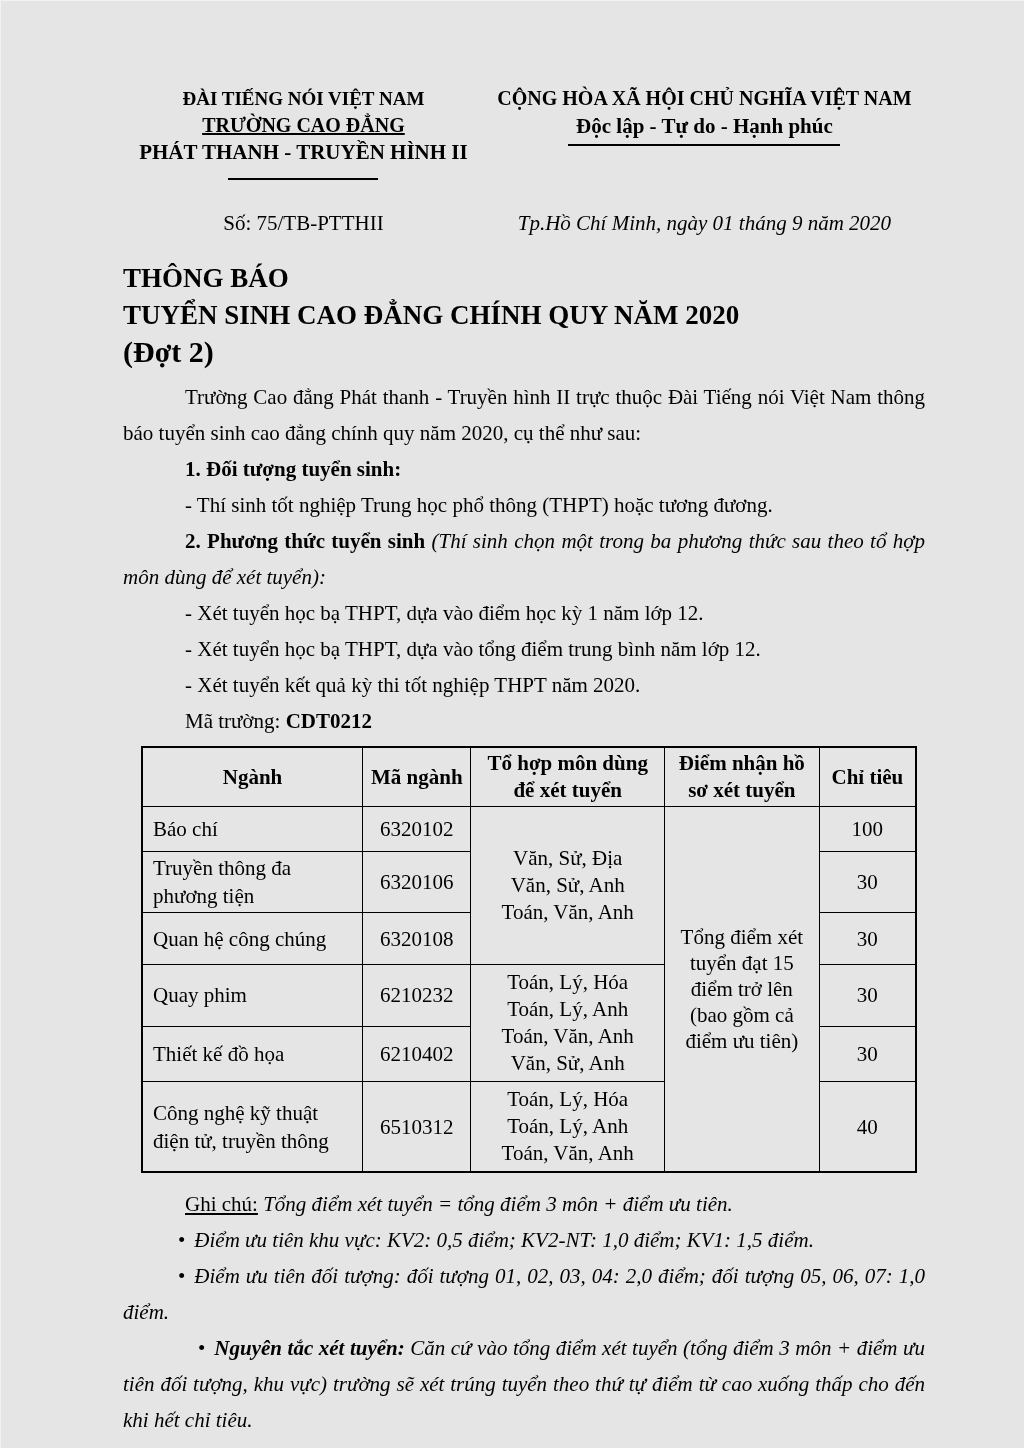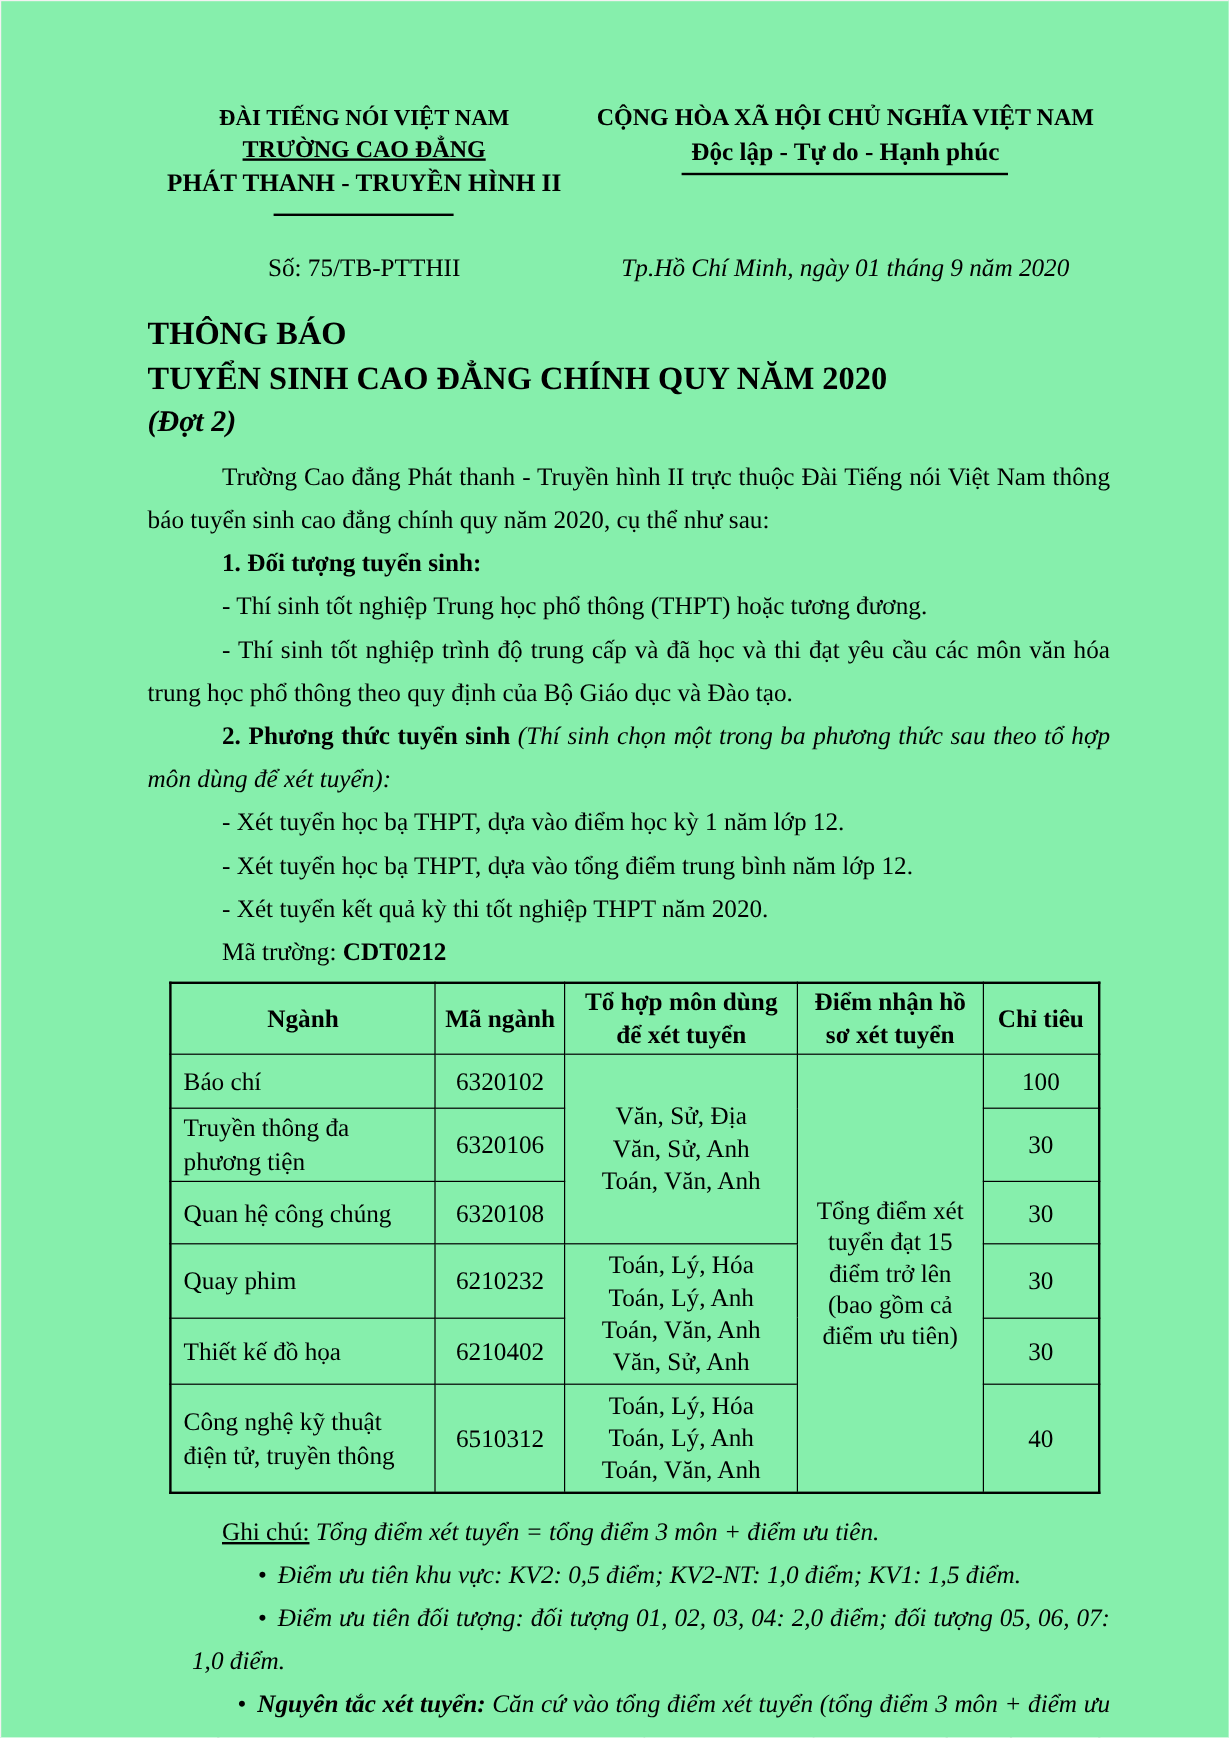--- a/index.html
+++ b/index.html
@@ -1,20 +1,20 @@
 <!DOCTYPE html>
 <html><head>
 <meta charset="utf-8">
 <style>
   * { margin: 0; padding: 0; box-sizing: border-box; }
   html, body { background: #ffffff; }
   .page {
     width: 1024px;
     height: 1448px;
-    background: #86efac;
+    background: #e5e5e5;
     color: #000000;
     font-family: "Liberation Serif", "DejaVu Serif", serif;
     font-size: 21px;
     line-height: 36px;
     padding: 84px 99px 35px 122px;
     border-left: 1px solid #f2f2f2;
     border-top: 1px solid #f2f2f2;
     overflow: hidden;
   }
   
@@ -28,30 +28,30 @@
   .nat-right .r2 { font-size: 21px; font-weight: bold; line-height: 29px; }
   .rule-left  { width: 150px; border-top: 2px solid #000; margin: 12px auto 0; }
   .rule-right { width: 272px; border-top: 2px solid #000; margin: 3px auto 0; }
   .doc-row { display: flex; margin-top: 25px; }
   .doc-row .doc-no   { width: 45%; text-align: center; }
   .doc-row .doc-date { width: 55%; text-align: center; font-style: italic; }
   
   .title-block { margin-top: 19px; }
   .title-block .t1 { font-size: 27px; font-weight: bold; line-height: 37px; }
   .title-block .t2 { font-size: 27px; font-weight: bold; line-height: 37px; }
-  .title-block .t3 { font-size: 25px; font-weight: bold; line-height: 36px; font-style: italic; }
+  .title-block .t3 { font-size: 30px; font-weight: bold; line-height: 36px; }
   
   .body-text { margin-top: 9px; }
   .para { text-align: justify; text-indent: 62px; }
   .bold { font-weight: bold; }
   .ital { font-style: italic; }
   .bold-ital { font-weight: bold; font-style: italic; }
   .ghi-chu { font-weight: normal; text-decoration: underline; }
   .bullet-char { margin-right: 9px; }
-  .indent-55 { text-indent: 55px; margin-left: 37px; }
+  .indent-55 { text-indent: 55px; }
   .indent-75 { text-indent: 75px; }
   
   table.adm {
     border-collapse: collapse;
     margin: 7px 0 0 18px;
     width: 776px;
     table-layout: fixed;
   }
   table.adm td, table.adm th {
     border: 1px solid #000;
@@ -105,21 +105,20 @@
     <div class="t2">TUYỂN SINH CAO ĐẲNG CHÍNH QUY NĂM 2020</div>
     <div class="t3">(Đợt 2)</div>
   </div>
 
   <div class="body-text">
 
     <p class="para">Trường Cao đẳng Phát thanh - Truyền hình II trực thuộc Đài Tiếng nói Việt Nam thông báo tuyển sinh cao đẳng chính quy năm 2020, cụ thể như sau:</p>
 
     <p class="para bold">1. Đối tượng tuyển sinh:</p>
     <p class="para">- Thí sinh tốt nghiệp Trung học phổ thông (THPT) hoặc tương đương.</p>
-    <p class="para">- Thí sinh tốt nghiệp trình độ trung cấp và đã học và thi đạt yêu cầu các môn văn hóa trung học phổ thông theo quy định của Bộ Giáo dục và Đào tạo.</p>
 
     <p class="para"><span class="bold">2. Phương thức tuyển sinh </span><span class="ital">(Thí sinh chọn một trong ba phương thức sau theo tổ hợp môn dùng để xét tuyển):</span></p>
     <p class="para">- Xét tuyển học bạ THPT, dựa vào điểm học kỳ 1 năm lớp 12.</p>
     <p class="para">- Xét tuyển học bạ THPT, dựa vào tổng điểm trung bình năm lớp 12.</p>
     <p class="para">- Xét tuyển kết quả kỳ thi tốt nghiệp THPT năm 2020.</p>
 
     <p class="para"><span>Mã trường: </span><span class="bold">CDT0212</span></p>
 
     <table class="adm">
       <colgroup>

